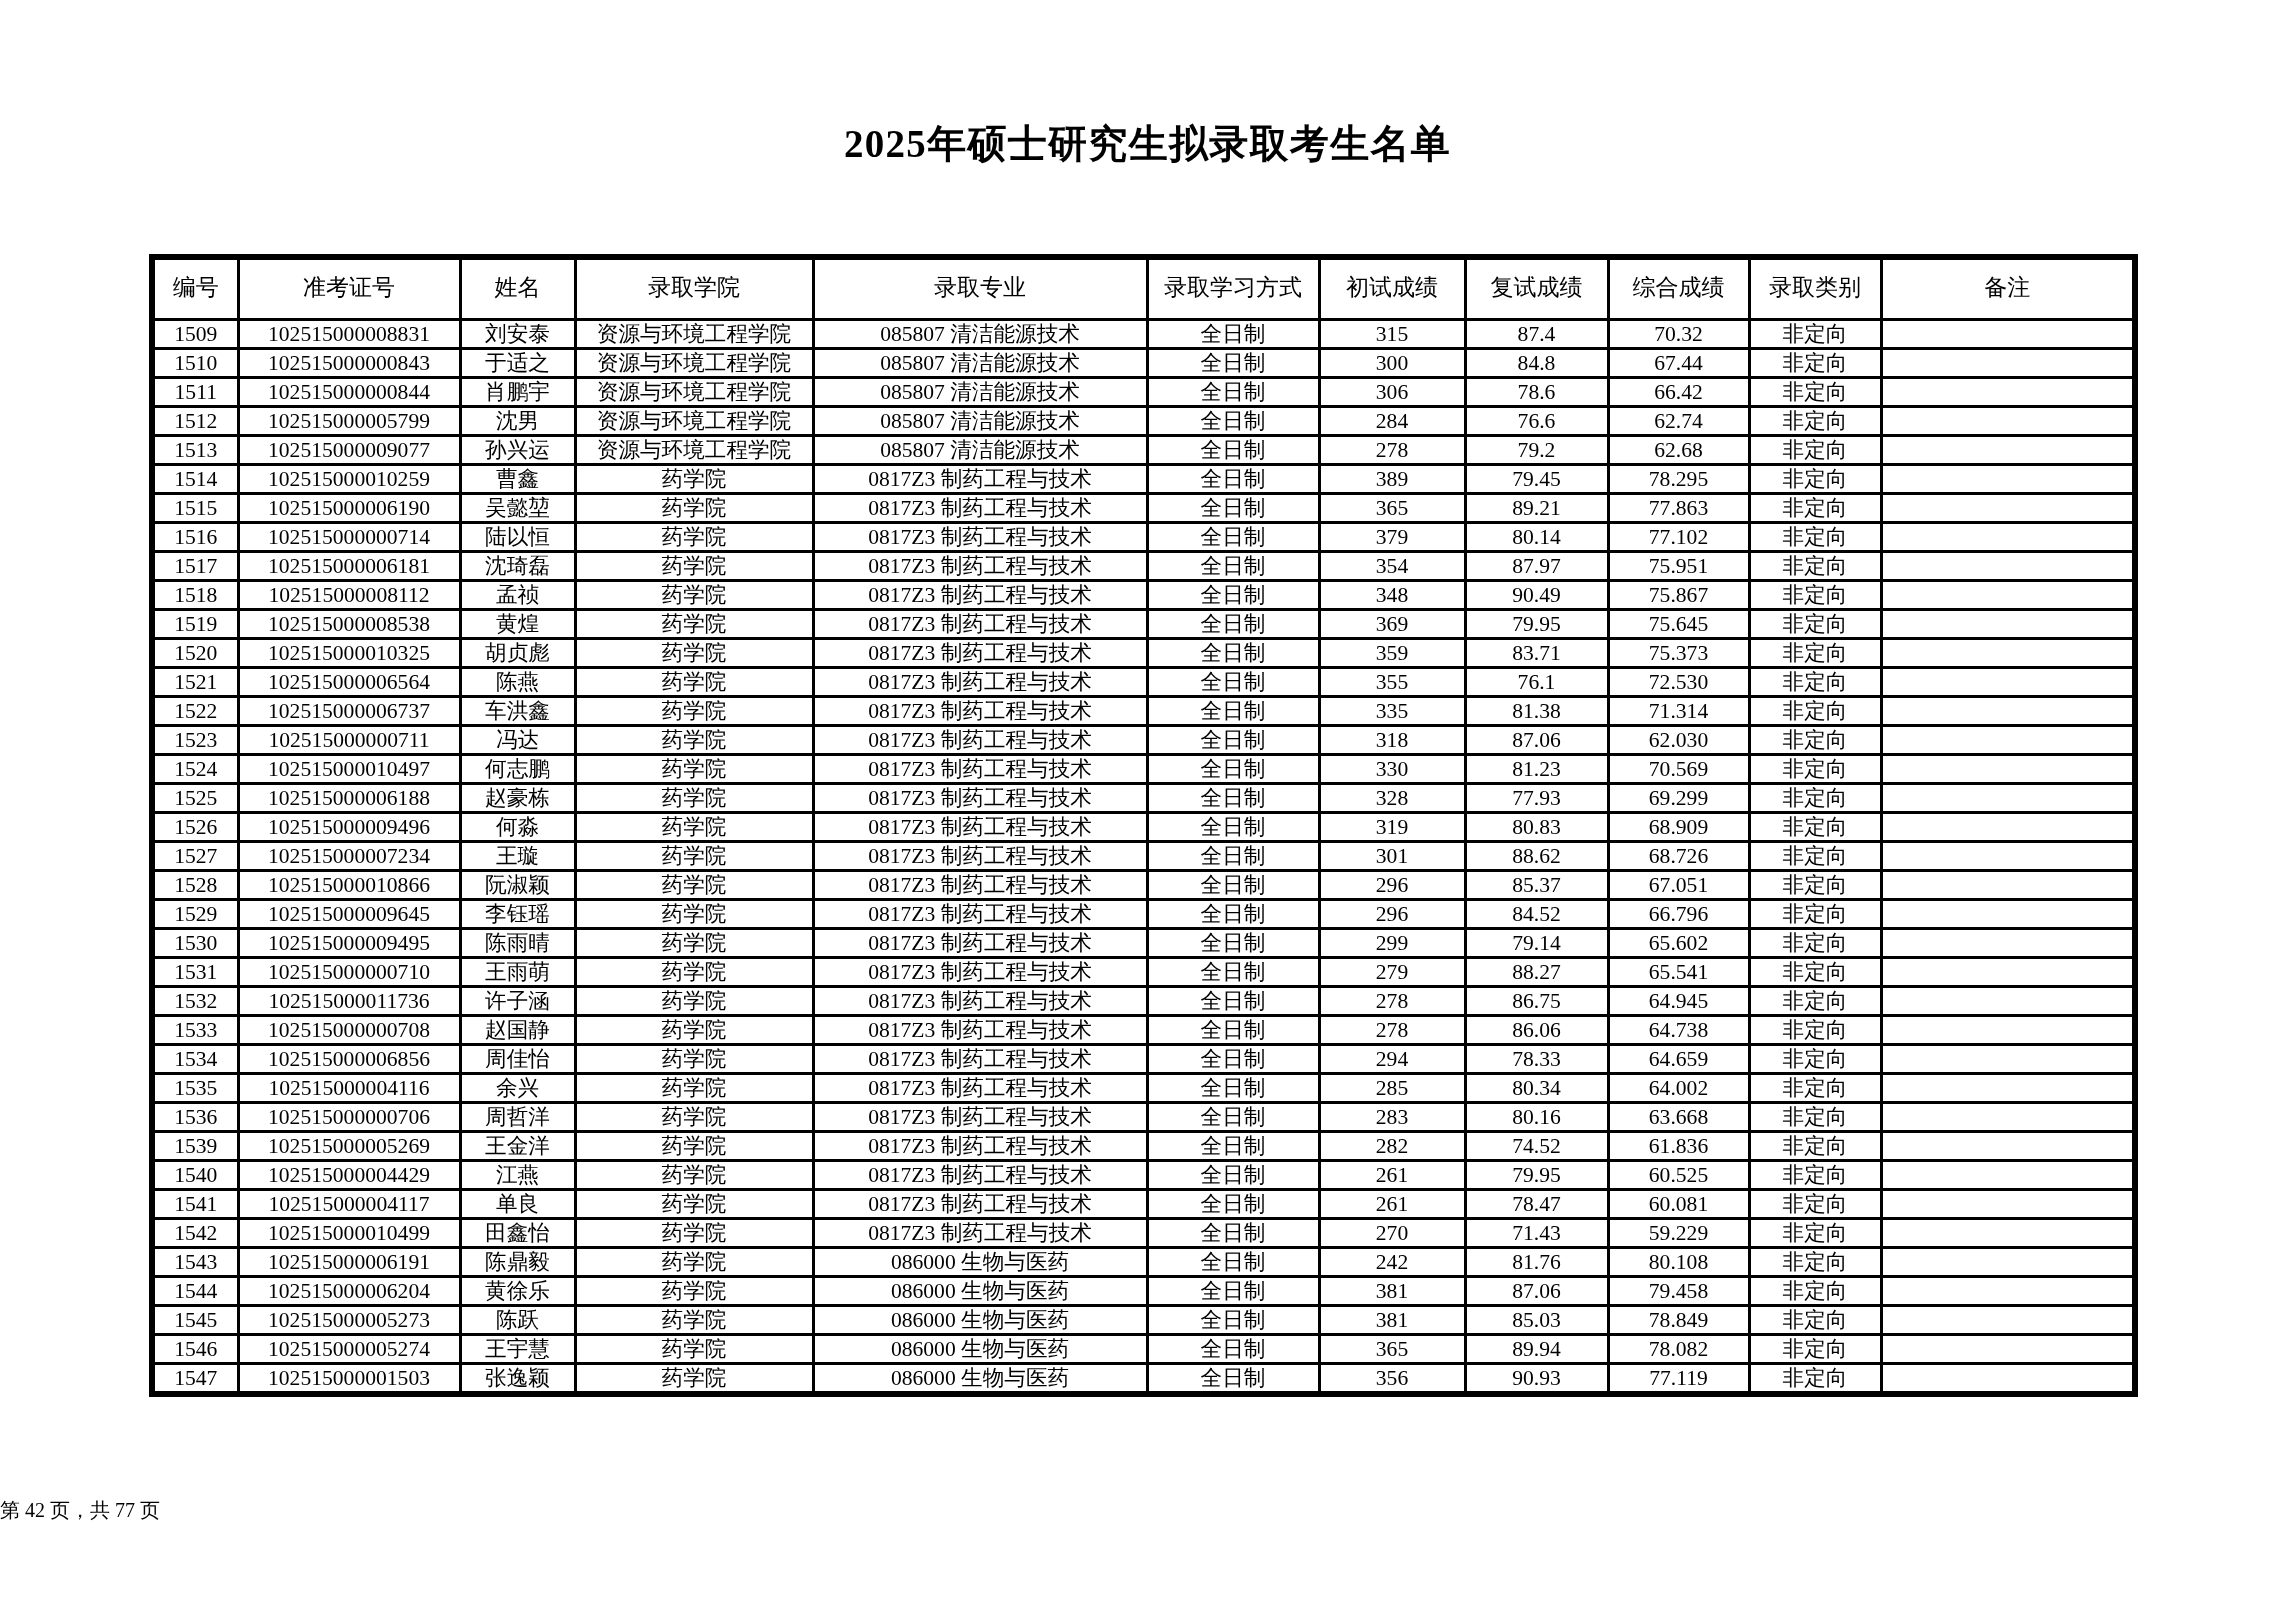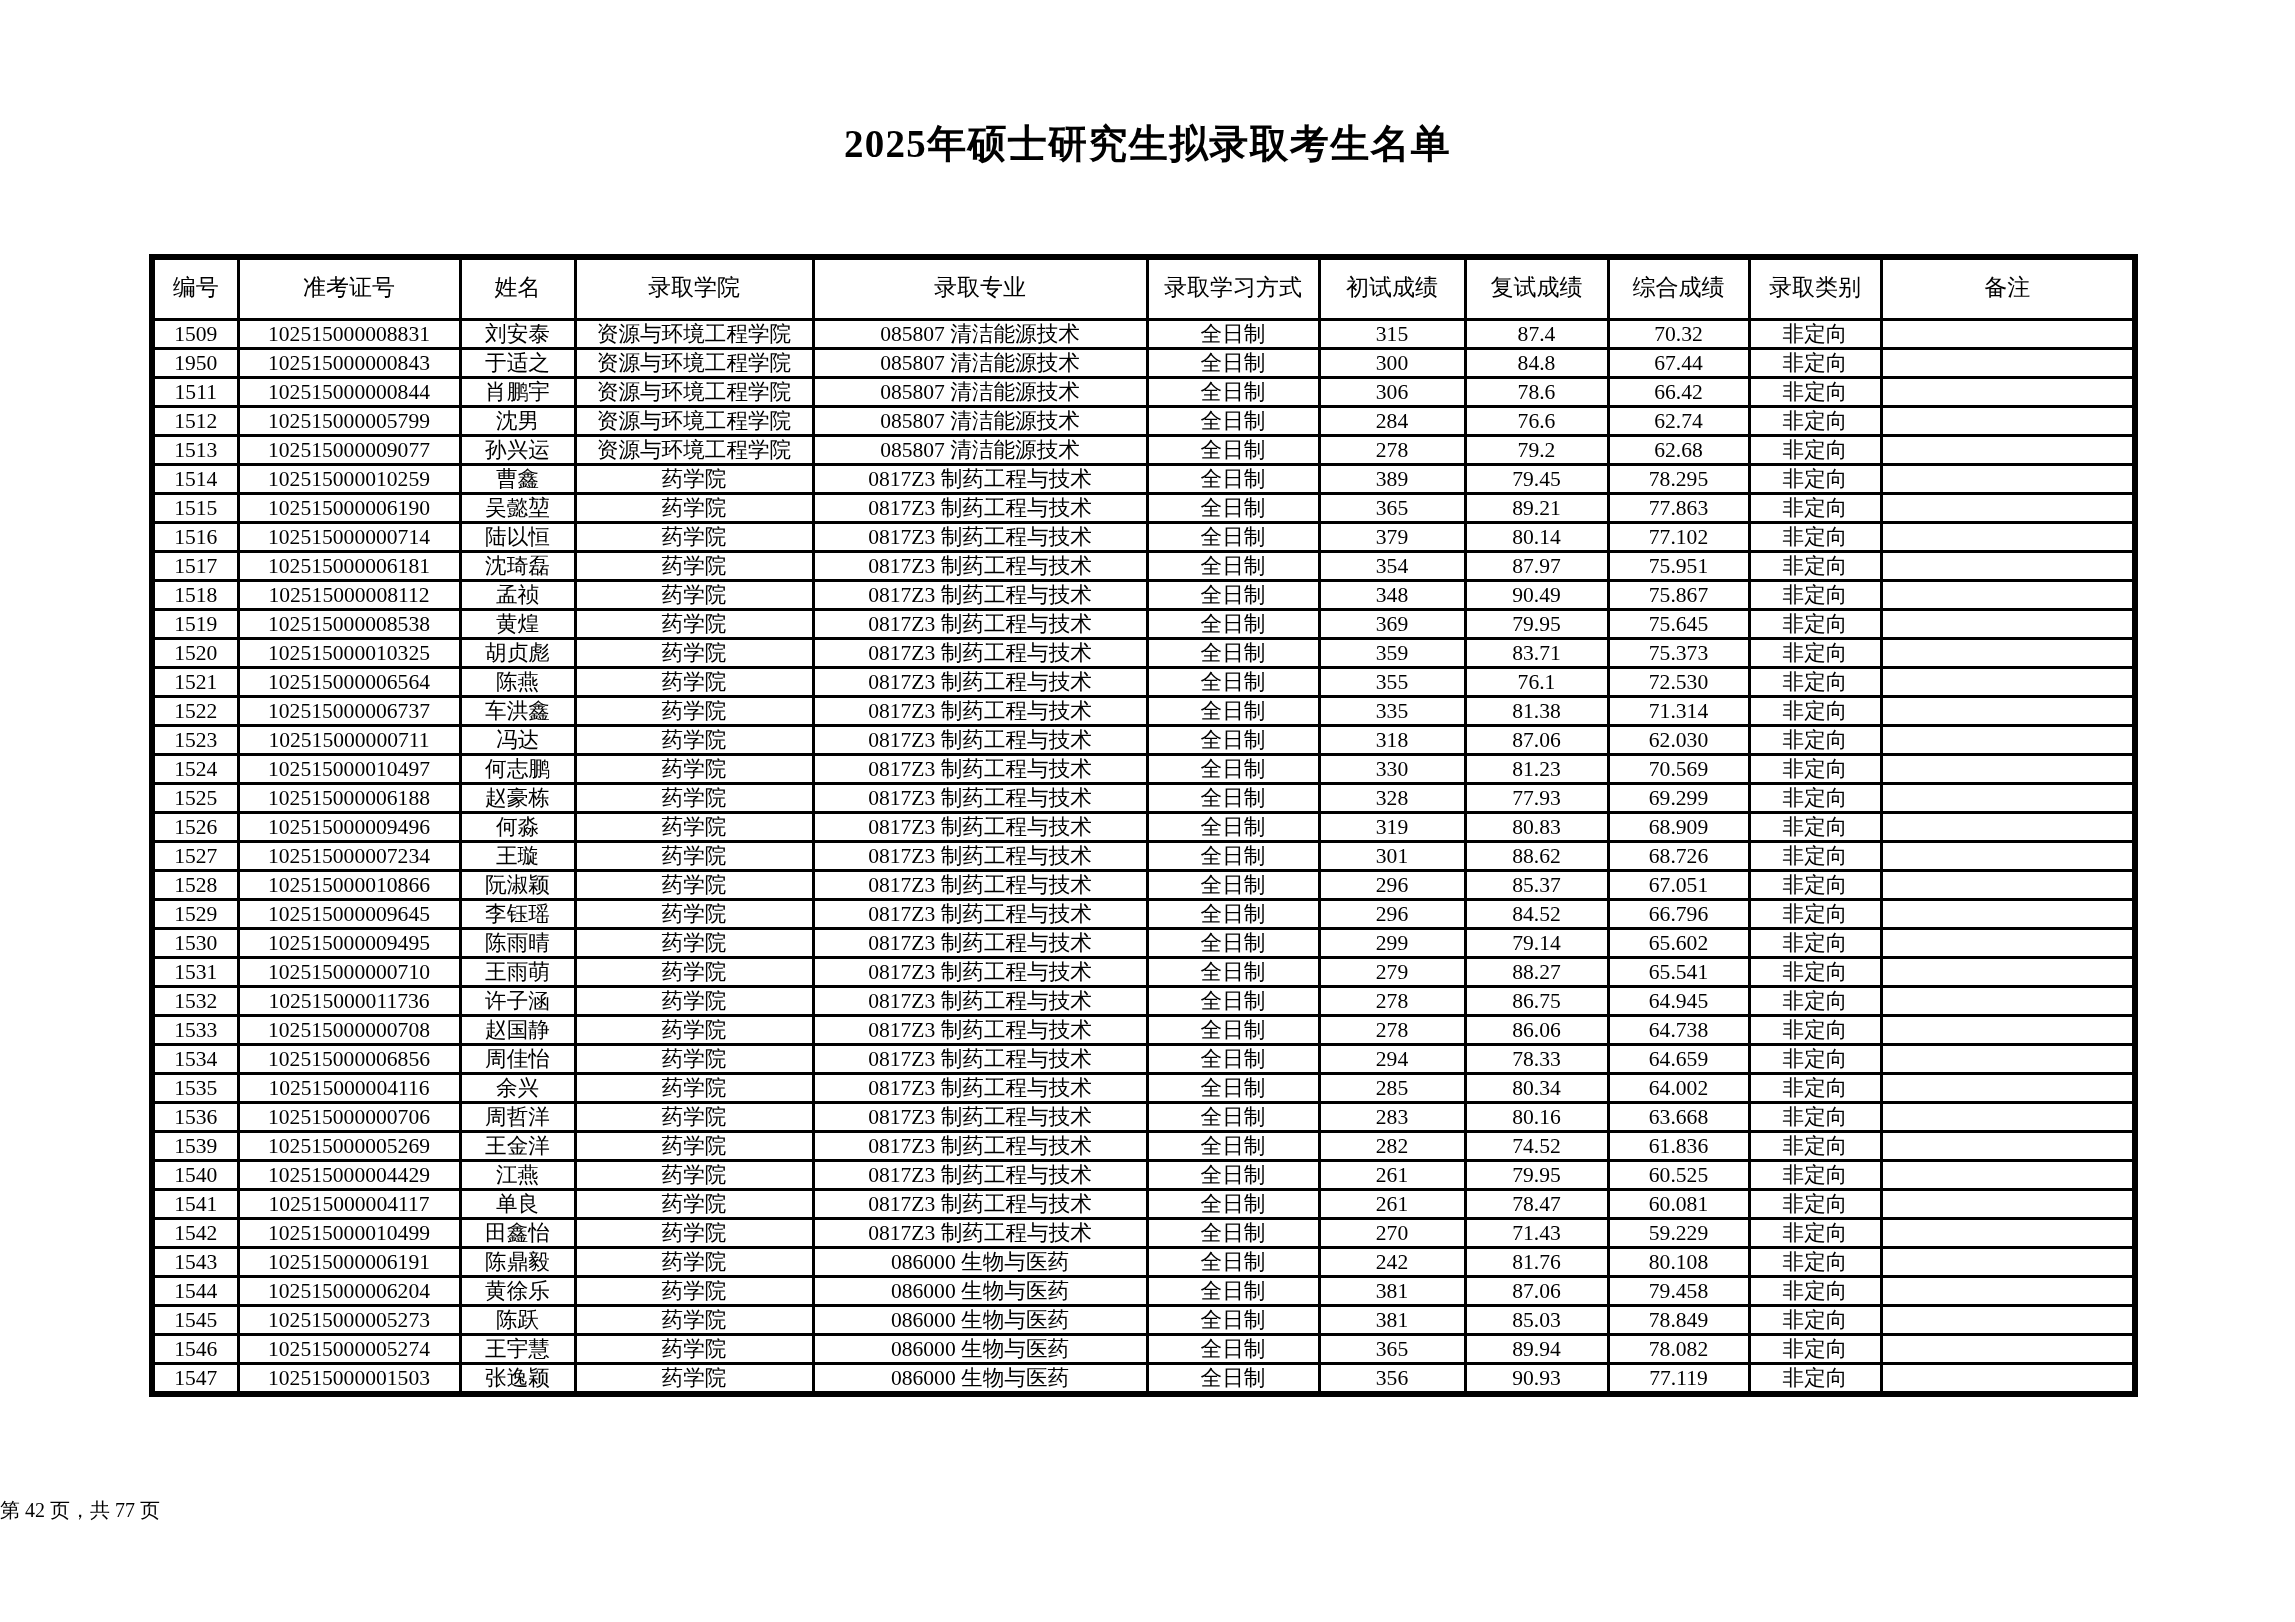--- a/index.html
+++ b/index.html
@@ -105,21 +105,21 @@
         <td>资源与环境工程学院</td>
         <td>085807 清洁能源技术</td>
         <td>全日制</td>
         <td>315</td>
         <td>87.4</td>
         <td>70.32</td>
         <td>非定向</td>
         <td></td>
       </tr>
       <tr>
-        <td>1950</td>
+        <td>1510</td>
         <td>102515000000843</td>
         <td>于适之</td>
         <td>资源与环境工程学院</td>
         <td>085807 清洁能源技术</td>
         <td>全日制</td>
         <td>300</td>
         <td>84.8</td>
         <td>67.44</td>
         <td>非定向</td>
         <td></td>

